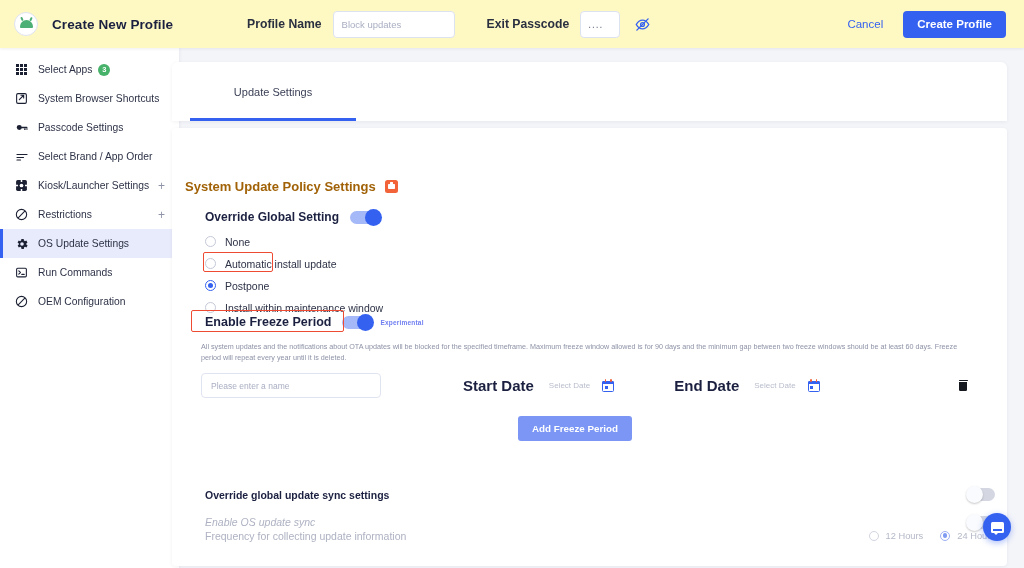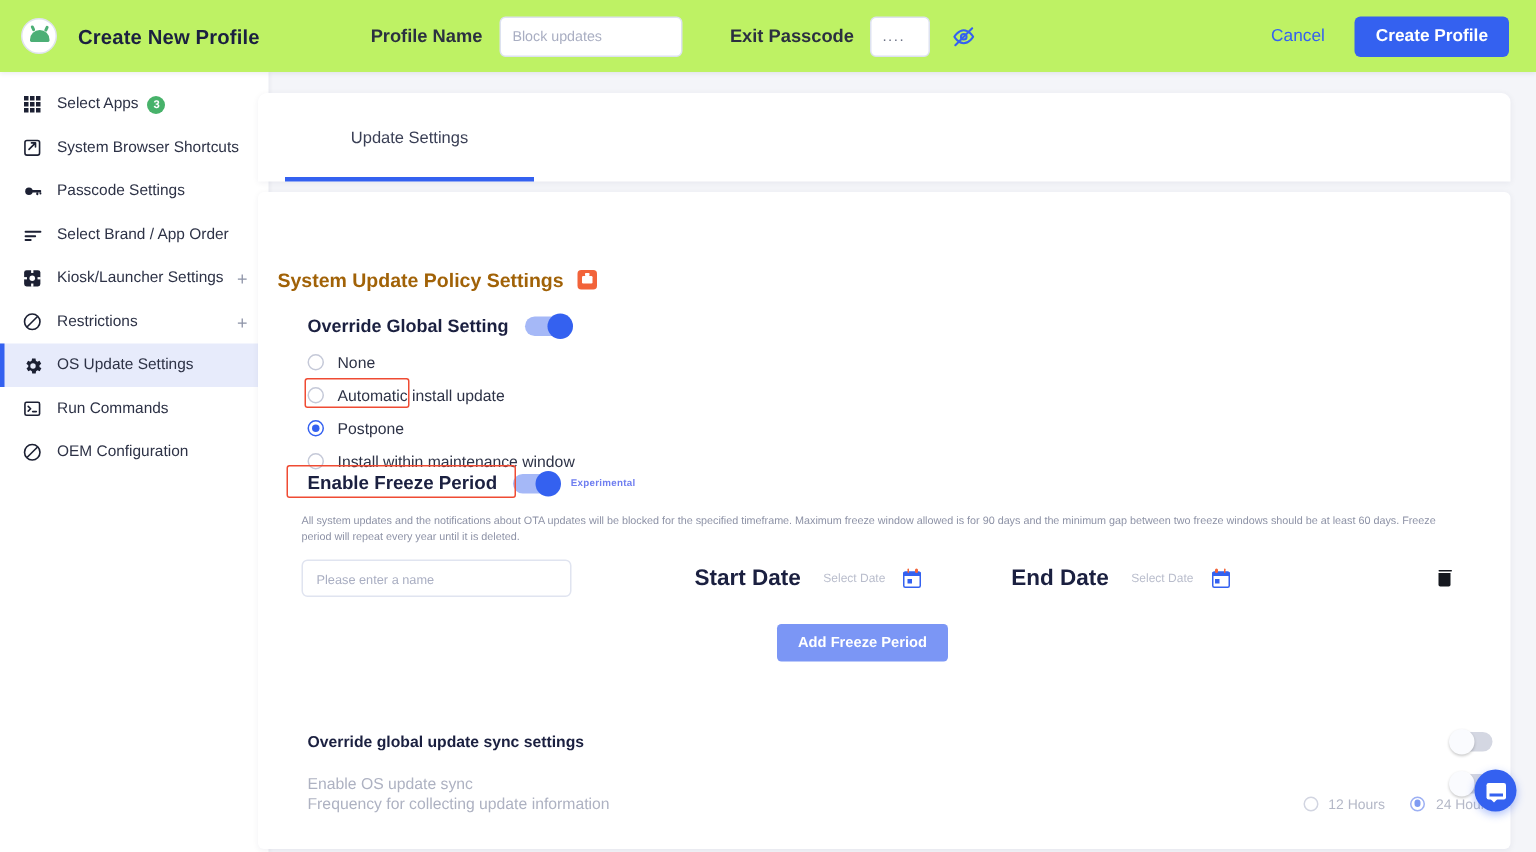--- a/index.html
+++ b/index.html
@@ -7,21 +7,21 @@
     width: 1024px; height: 568px;
     font-family: "Liberation Sans", sans-serif;
     background: #f4f5f9;
     overflow: hidden;
   }
   .app { position: relative; width: 1024px; height: 568px; background:#f4f5f9; }
 
   
   .header {
     position:absolute; top:0; left:0; width:1024px; height:48px;
-    background:#bef264; display:flex; align-items:center;
+    background:#fef9c3; display:flex; align-items:center;
     box-shadow: 0 1px 3px rgba(20,25,60,.07);
     z-index: 5;
   }
   .logo-wrap { margin-left:14px; width:24px; height:24px; border-radius:50%;
     border:1px solid #dfe3ef; background:#fff; display:flex; align-items:center; justify-content:center; }
   .android-head { width:13px; height:8px; background:#4caf76; border-radius:7px 7px 1px 1px; position:relative; }
   .android-head:before, .android-head:after {
     content:""; position:absolute; top:-3px; width:1.5px; height:4px; background:#4caf76; border-radius:1px;
   }
   .android-head:before { left:1px; transform:rotate(-25deg); }
@@ -415,21 +415,21 @@
       <button class="add-btn" style="position:absolute;left:346px;top:288px;">Add Freeze Period</button>
 
 
       <div style="position:absolute;left:33px;top:360px;width:790px;display:flex;align-items:center;">
         <span class="sync-label">Override global update sync settings</span>
         <span class="toggle off" style="margin-left:auto;">
             <span class="knob"></span>
           </span>
       </div>
 
-      <div style="position:absolute;left:33px;top:388px;width:790px;display:flex;align-items:center;">
+      <div style="position:absolute;left:33px;top:388px;width:790px;display:flex;font-style:italic;">
         <span class="sync-label dim">Enable OS update sync</span>
         <span class="toggle off" style="margin-left:auto;">
             <span class="knob"></span>
           </span>
       </div>
 
       <div style="position:absolute;left:33px;top:398px;width:790px;display:flex;align-items:center;">
         <span class="sync-label dim">Frequency for collecting update information</span>
         <span style="margin-left:auto;display:flex;align-items:center;">
           <span class="radio-row">

